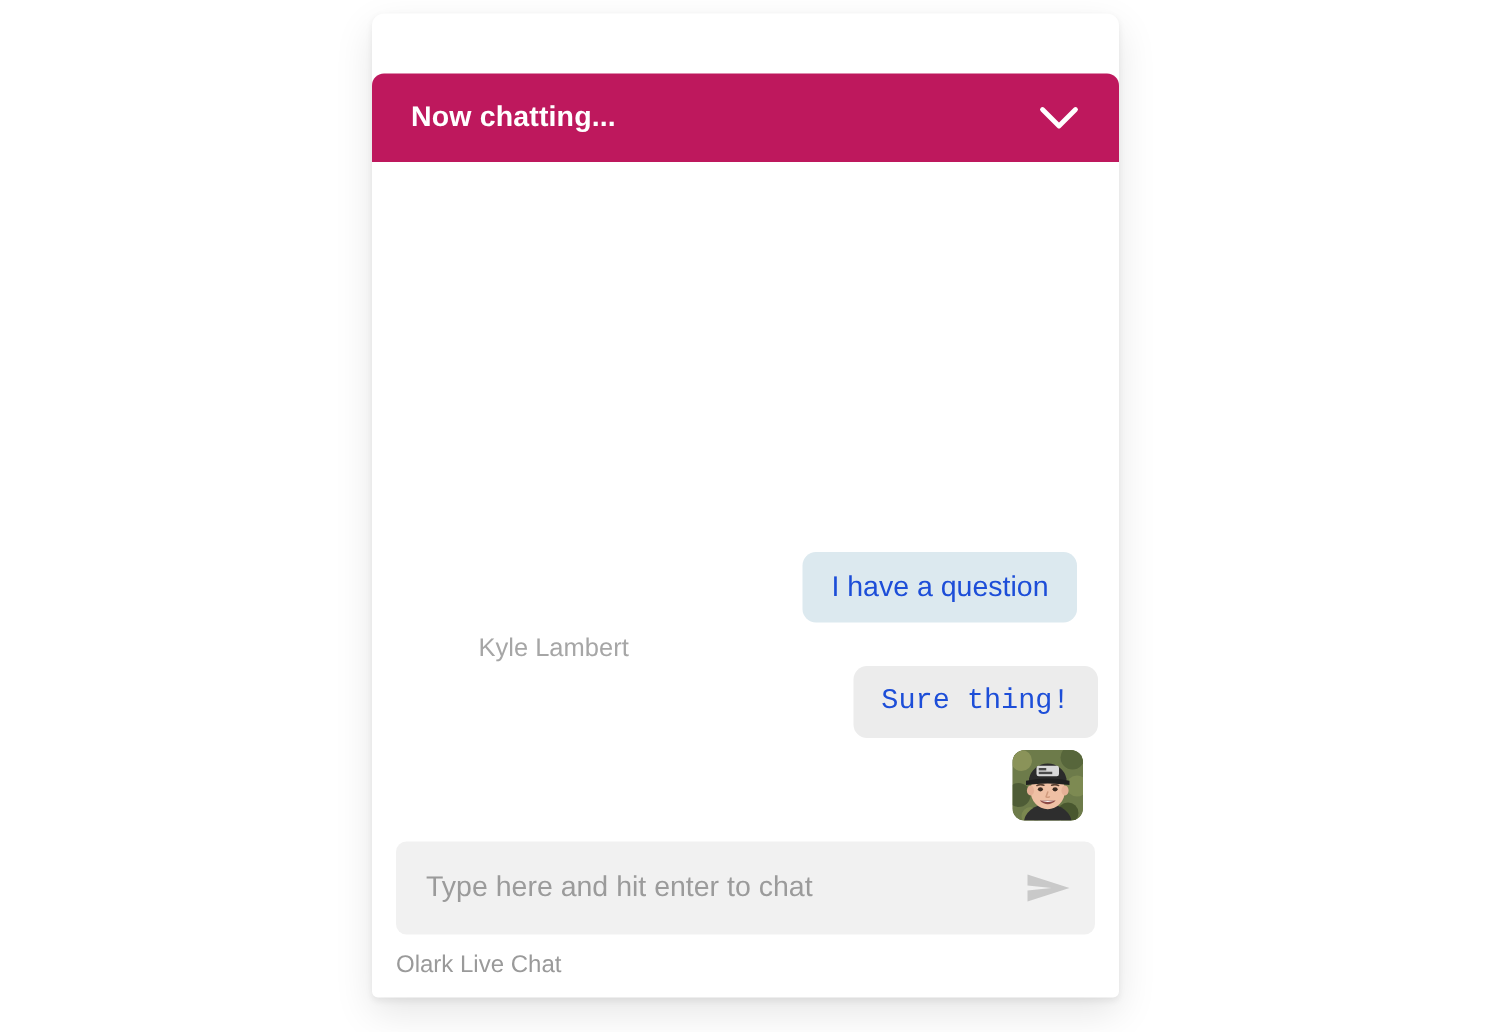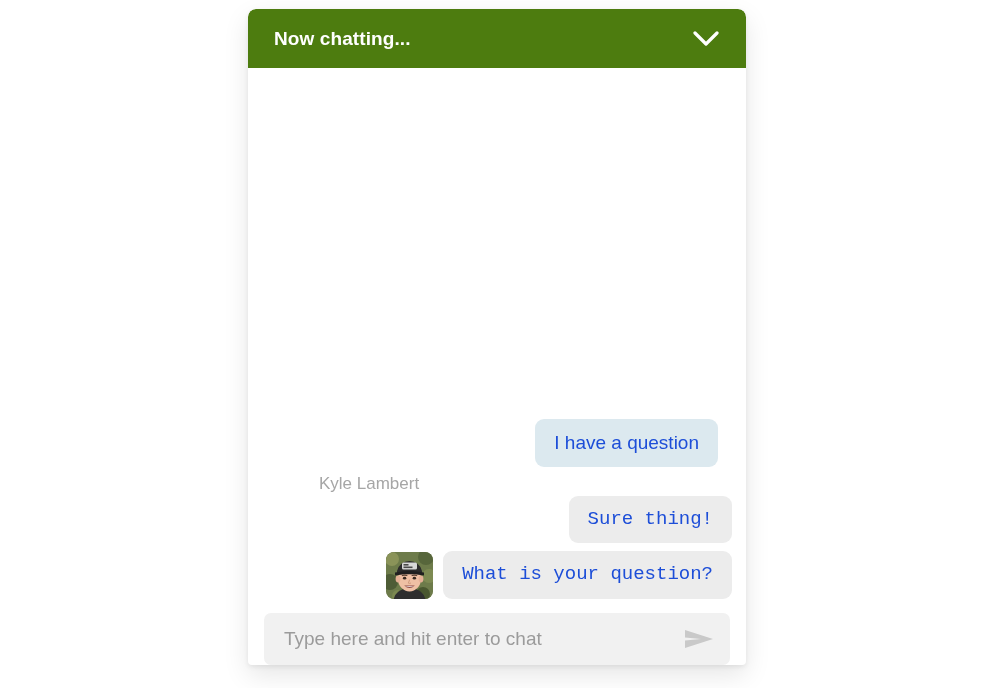--- a/index.html
+++ b/index.html
@@ -36,29 +36,30 @@
                 0 10px 26px rgba(0,0,0,0.10);
     display: flex;
     flex-direction: column;
     overflow: hidden;
   }
 
   
   #chat-header {
     flex: 0 0 auto;
     height: 59px;
-    background: #4d7c0f;
+    background: #be185d;
     border-radius: 8px 8px 0 0;
     display: flex;
     align-items: center;
     justify-content: space-between;
     padding: 0 22px 0 26px;
     box-sizing: border-box;
     cursor: pointer;
     user-select: none;
+    margin-top: 40px;
   }
   #chat-header-title {
     color: #ffffff;
     font-size: 19px;
     font-weight: bold;
     letter-spacing: 0.1px;
     line-height: 1;
   }
   #minimize-btn {
     width: 36px;
@@ -136,21 +137,21 @@
   .avatar svg { display: block; }
 
   
   #chat-composer-wrap {
     flex: 0 0 auto;
     padding: 4px 16px 0 16px;
     box-sizing: border-box;
   }
   #chat-input-box {
     position: relative;
-    height: 52px;
+    height: 62px;
     background: #f1f1f1;
     border-radius: 7px;
     display: flex;
     align-items: center;
     padding: 0 54px 0 20px;
     box-sizing: border-box;
   }
   #chat-input {
     width: 100%;
     border: none;
@@ -265,30 +266,32 @@
               <path d="M26.1 23.5 Q28.4 22.6 30.7 23.6" stroke="#5a4031" stroke-width="1.1" fill="none" stroke-linecap="round"></path>
 
               <path d="M23.5 28 L22.4 31.2 Q23.5 31.9 24.6 31.2" stroke="#d09a7d" stroke-width="1" fill="none" stroke-linecap="round"></path>
 
               <path d="M18.2 33.6 Q23.5 38.6 28.8 33.6 Z" fill="#8d4a46"></path>
               <path d="M18.9 33.9 Q23.5 35.4 28.1 33.9 Z" fill="#fbfbfb"></path>
             </g>
           </svg>
         </span>
       </div>
-      <div class="bubble operator-bubble">What is your question?</div>
     </div>
 
   </div>
 
   <div id="chat-composer-wrap">
     <div id="chat-input-box">
       <input id="chat-input" type="text" placeholder="Type here and hit enter to chat" style="">
       <span id="send-btn">
         <svg width="32" height="24" viewBox="0 0 32 24" aria-hidden="true">
           <path d="M2 3 L30 12 L2 21 L2 13.6 L18 12 L2 10.4 Z" fill="#c9c9c9"></path>
         </svg>
       </span>
     </div>
   </div>
 
+  <div id="chat-footer">
+    <span id="chat-footer-label">Olark Live Chat</span>
+  </div>
 
 </div>
 
 </body></html>

